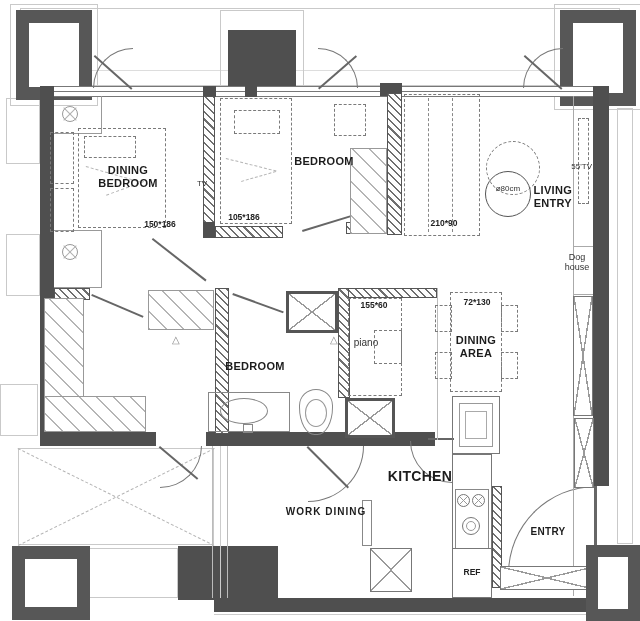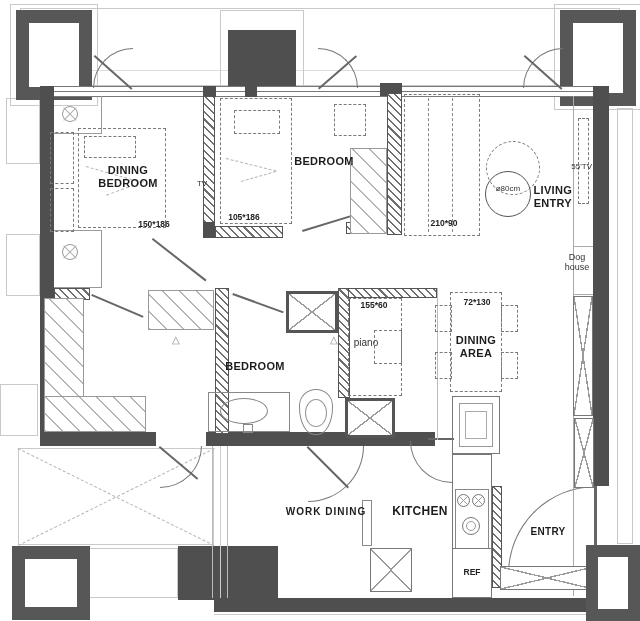--- a/index.html
+++ b/index.html
@@ -124,21 +124,21 @@
   <div class="abs dash" style="left:78px;top:128px;width:88px;height:100px;"></div>
   <div class="abs dash" style="left:84px;top:136px;width:52px;height:22px;"></div>
   <div class="abs leafd" style="left:86px;top:166px;width:58px;transform:rotate(16deg);"></div>
   <div class="abs leafd" style="left:144px;top:182px;width:40px;transform:rotate(160deg);"></div>
   <div class="abs dash" style="left:50px;top:132px;width:24px;height:52px;"></div>
   <div class="abs dash" style="left:50px;top:188px;width:24px;height:44px;"></div>
   <div class="abs lbl" style="left:84px;top:164px;width:88px;">
     <span>DINING</span><br>
     <span>BEDROOM</span>
   </div>
-  <div class="abs dim" style="left:130px;top:219px;width:48px;">150*186</div>
+  <div class="abs dim" style="left:136px;top:219px;width:48px;">150*186</div>
 
   <div class="abs sm" style="left:193px;top:179px;width:18px;">TV</div>
   <div class="abs dash" style="left:220px;top:98px;width:72px;height:126px;"></div>
   <div class="abs dash" style="left:234px;top:110px;width:46px;height:24px;"></div>
   <div class="abs leafd" style="left:226px;top:158px;width:52px;transform:rotate(14deg);"></div>
   <div class="abs leafd" style="left:276px;top:172px;width:36px;transform:rotate(164deg);"></div>
   <div class="abs dash" style="left:334px;top:104px;width:32px;height:32px;"></div>
   <div class="abs shelf" style="left:350px;top:148px;width:37px;height:86px;"></div>
   <div class="abs lbl" style="left:294px;top:155px;width:60px;">BEDROOM</div>
   <div class="abs dim" style="left:222px;top:212px;width:44px;">105*186</div>
@@ -189,21 +189,21 @@
   <div class="abs dash" style="left:435px;top:305px;width:17px;height:27px;"></div>
   <div class="abs dash" style="left:435px;top:352px;width:17px;height:27px;"></div>
   <div class="abs dash" style="left:501px;top:305px;width:17px;height:27px;"></div>
   <div class="abs dash" style="left:501px;top:352px;width:17px;height:27px;"></div>
   <div class="abs dim" style="left:458px;top:297px;width:38px;">72*130</div>
   <div class="abs lbl" style="left:446px;top:334px;width:60px;">
     <span>DINING</span><br>
     <span>AREA</span>
   </div>
 
-  <div class="abs lbl" style="left:384px;top:504px;width:72px;font-size:12px;">KITCHEN</div>
+  <div class="abs lbl" style="left:384px;top:468px;width:72px;font-size:14px;">KITCHEN</div>
   <div class="abs" style="left:452px;top:396px;width:48px;height:58px;border:1px solid #777;"></div>
   <div class="abs" style="left:459px;top:403px;width:34px;height:44px;border:1px solid #999;"></div>
   <div class="abs" style="left:465px;top:411px;width:22px;height:28px;border:1px solid #aaa;"></div>
   <div class="abs" style="left:452px;top:454px;width:40px;height:144px;border:1px solid #777;background:#fff;"></div>
   <div class="abs" style="left:455px;top:489px;width:34px;height:64px;border:1px solid #888;"></div>
   <div class="abs burner xbg" style="left:457px;top:494px;width:13px;height:13px;"></div>
   <div class="abs burner xbg" style="left:472px;top:494px;width:13px;height:13px;"></div>
   <div class="abs sinkc" style="left:462px;top:517px;width:18px;height:18px;"></div>
   <div class="abs" style="left:452px;top:548px;width:40px;height:50px;border:1px solid #777;background:#fff;"></div>
   <div class="abs dim" style="left:452px;top:567px;width:40px;">REF</div>

